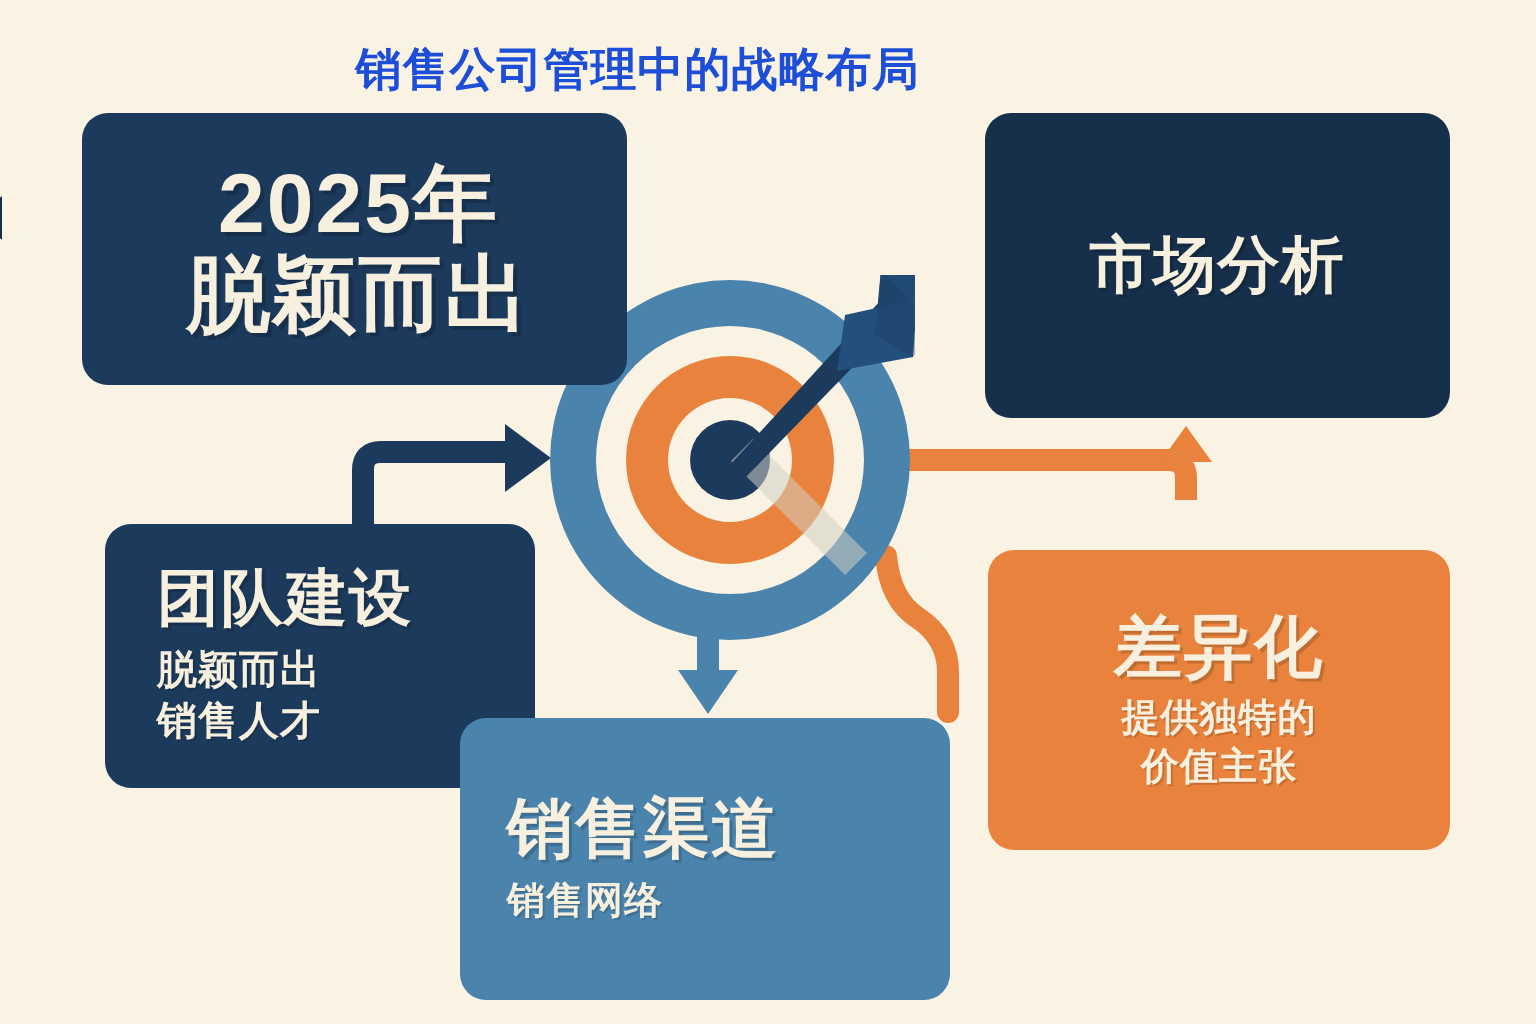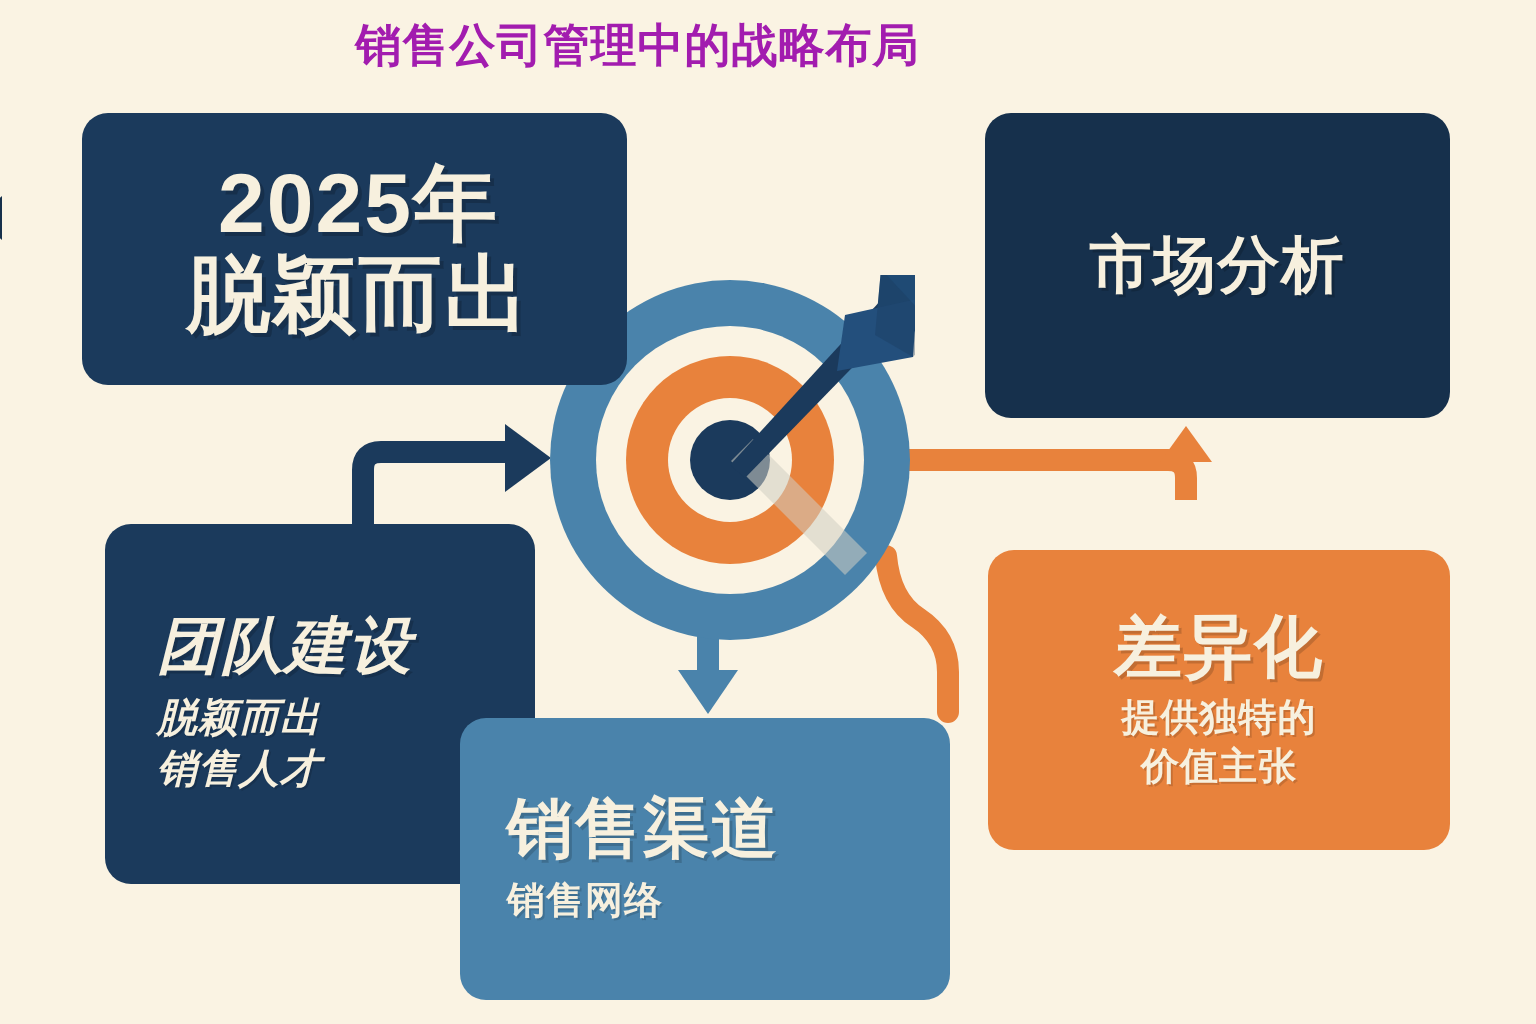--- a/index.html
+++ b/index.html
@@ -14,26 +14,26 @@
     height: 1024px;
     background: #faf3e3;
     overflow: hidden;
     font-family: "Liberation Sans", "DejaVu Sans", sans-serif;
   }
 
   
   #page-title {
     position: absolute;
     left: 0;
-    top: 22px;
+    top: 46px;
     width: 1275px;
     text-align: center;
     font-size: 46px;
     font-weight: bold;
-    color: #a21caf;
+    color: #1d4ed8;
     letter-spacing: 1px;
     line-height: 1.0;
     z-index: 40;
   }
 
   
   #connectors {
     position: absolute;
     left: 0; top: 0;
     width: 1536px; height: 1024px;
@@ -108,25 +108,24 @@
     width: 0; height: 0;
     border-top: 22px solid transparent;
     border-bottom: 22px solid transparent;
     border-right: 26px solid #16304c;
     z-index: 29;
   }
 
   
   #card-team {
     left: 105px; top: 524px;
-    width: 430px; height: 360px;
+    width: 430px; height: 264px;
     background: #1b3a5c;
     padding-left: 52px;
     text-align: left;
-    font-style: italic;
   }
   #card-team .card-title { font-size: 62px; }
   #card-team .card-sub { font-size: 40px; margin-top: 12px; }
 
   
   #card-channel {
     left: 460px; top: 718px;
     width: 490px; height: 282px;
     background: #4a83ab;
     padding-left: 47px;

